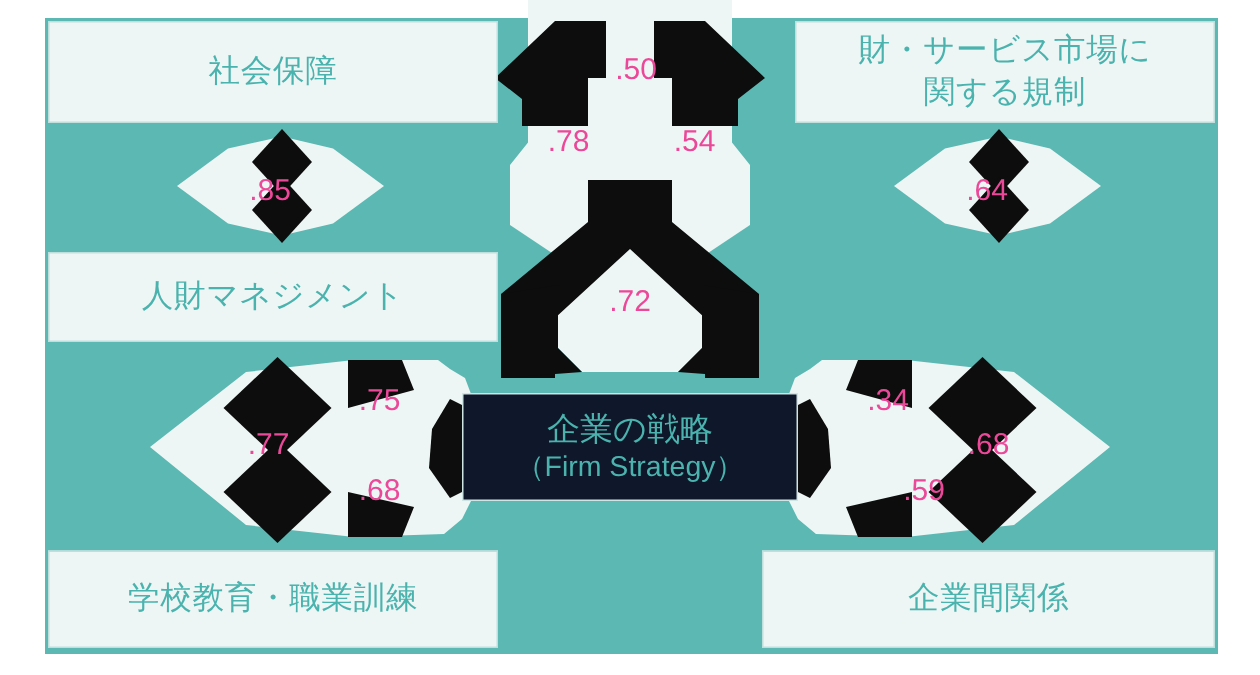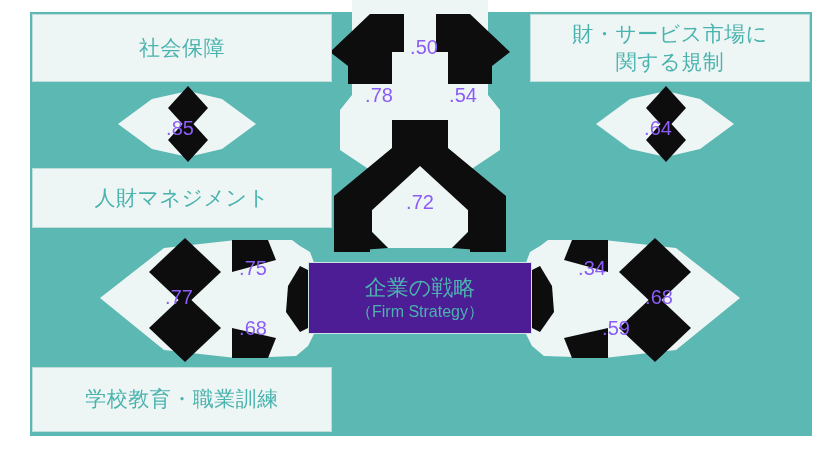--- a/index.html
+++ b/index.html
@@ -48,35 +48,35 @@
     font-size: 21px;
     letter-spacing: 0.5px;
     white-space: pre-line;
   }
   .center-box {
     position: absolute;
     left: 308px;
     top: 262px;
     width: 224px;
     height: 72px;
-    background: #4c1d95;
+    background: #0f172a;
     border: 1px solid #cfe5e3;
     box-sizing: border-box;
     display: flex;
     flex-direction: column;
     align-items: center;
     justify-content: center;
     color: #4bb3ae;
   }
   .center-box .jp { font-size: 22px; line-height: 1.25; }
-  .center-box .en { font-size: 16px; line-height: 1.25; }
+  .center-box .en { font-size: 19px; line-height: 1.25; }
 
   .val {
     position: absolute;
-    color: #8b5cf6;
+    color: #ec4899;
     font-size: 20px;
     font-family: "Liberation Sans", "DejaVu Sans", sans-serif;
     white-space: nowrap;
     transform: translate(-50%, -50%);
   }
 </style>
 </head>
 <body>
 
 <div id="canvas">
@@ -148,20 +148,23 @@
   <div class="label-box" style="left:530px; top:14px;  width:280px; height:68px;">
     <span class="lbl-text">財・サービス市場に
 関する規制</span>
   </div>
 
 
   <div class="label-box" style="left:32px;  top:367px; width:300px; height:65px;">
     <span class="lbl-text">学校教育・職業訓練</span>
   </div>
 
+  <div class="label-box" style="left:508px; top:367px; width:302px; height:65px;">
+    <span class="lbl-text">企業間関係</span>
+  </div>
 
   <div class="center-box">
     <span class="jp">企業の戦略</span>
     <span class="en">（Firm Strategy）</span>
   </div>
 
   <span class="val" style="left:424px; top:47px;">.50</span>
 
   <span class="val" style="left:379px; top:95px;">.78</span>
 

